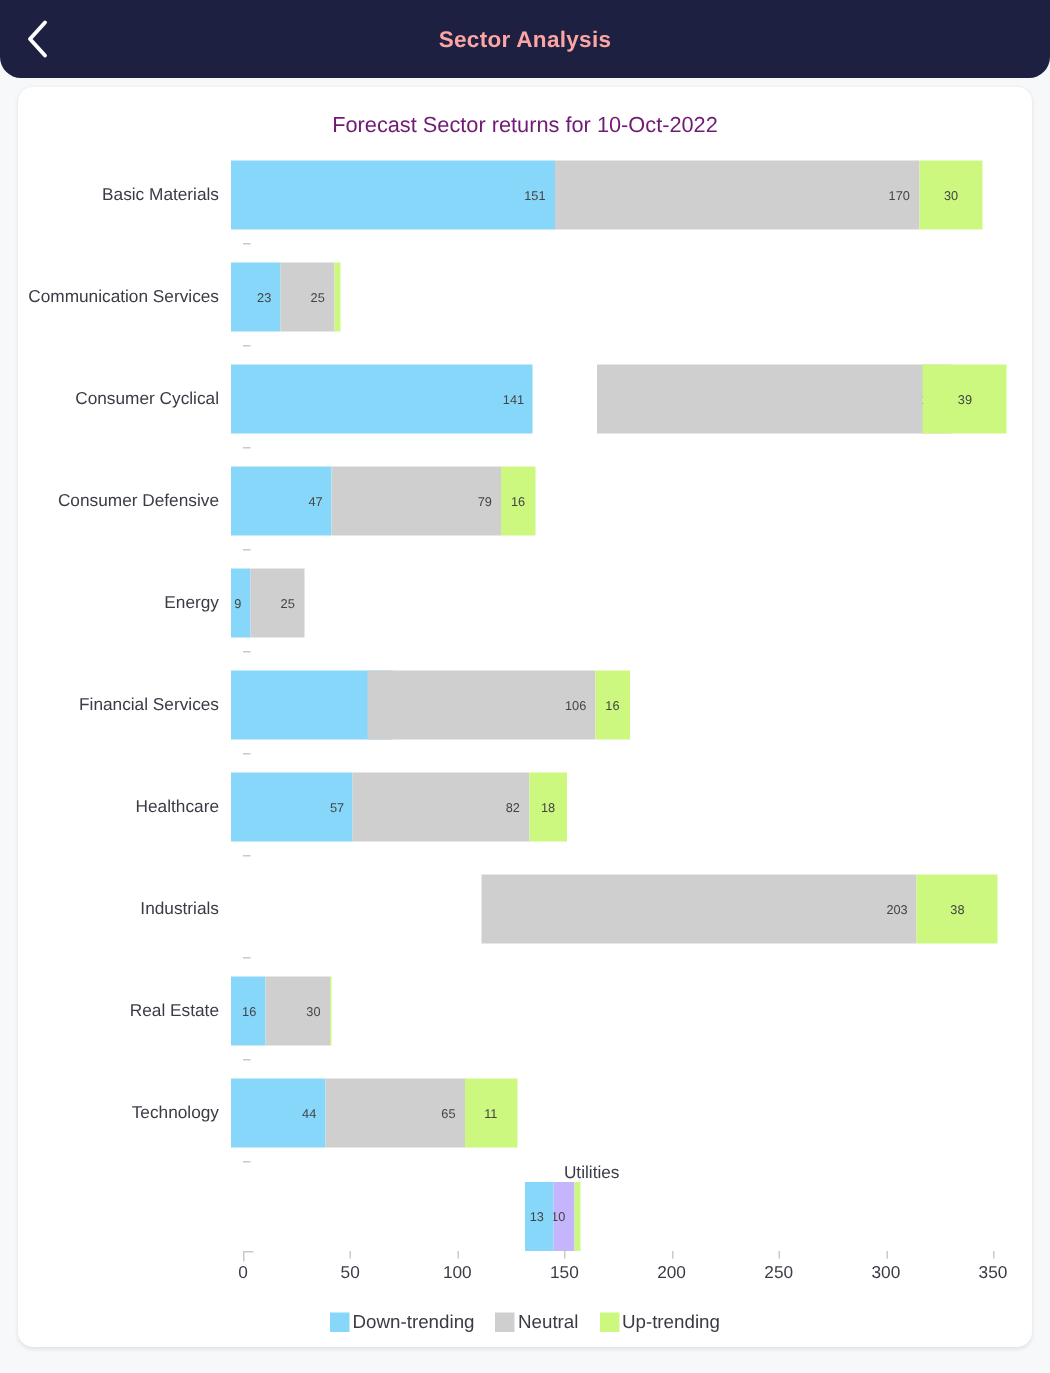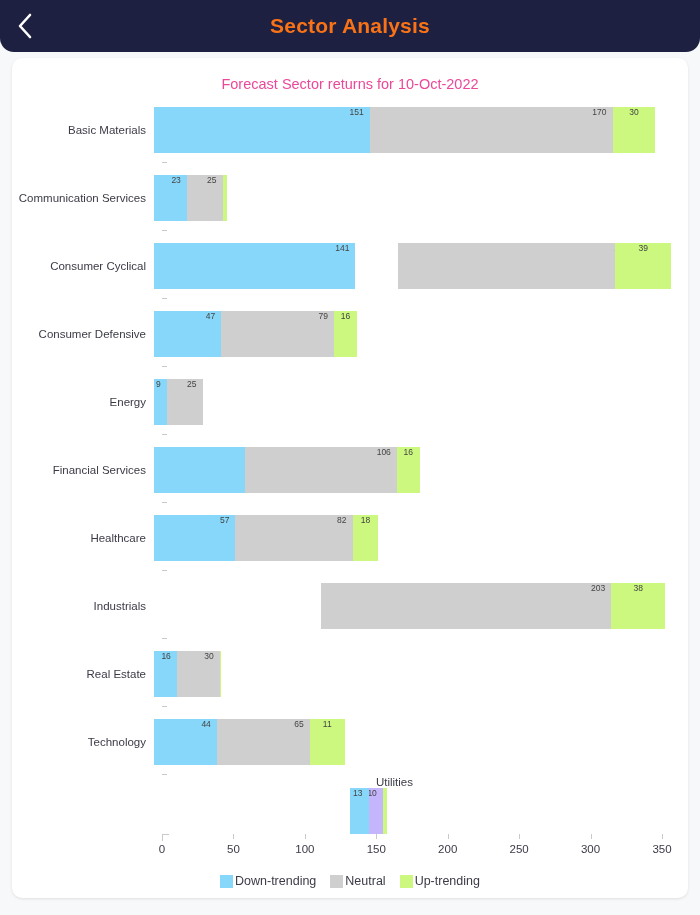--- a/index.html
+++ b/index.html
@@ -33,43 +33,43 @@
     transform: translateY(-50%);
     width: 34px;
     height: 34px;
     display: flex;
     align-items: center;
     justify-content: center;
     cursor: pointer;
   }
   .back-btn svg { display: block; }
   .app-title {
-    color: #f97316;
-    font-size: 21px;
+    color: #fca5a5;
+    font-size: 15px;
     font-weight: bold;
     letter-spacing: 0.2px;
   }
 
   
   .card {
     position: absolute;
     left: 12px;
     top: 58px;
     width: 676px;
     height: 840px;
     background: #ffffff;
     border-radius: 10px;
     box-shadow: 0 1px 3px rgba(0,0,0,0.10);
     box-sizing: border-box;
     overflow: hidden;
   }
 
   .chart-title {
     text-align: center;
-    color: #ec4899;
+    color: #701a75;
     font-size: 14.5px;
     margin-top: 18px;
   }
 
   
   .plot {
     position: absolute;
     left: 0;
     top: 38px;
     width: 676px;
@@ -104,21 +104,21 @@
   .bar-wrap {
     position: relative;
     height: 46px;
     flex: 1 1 auto;
   }
   .seg {
     position: absolute;
     top: 0;
     height: 46px;
     display: flex;
-    align-items: flex-start;
+    align-items: center;
     justify-content: flex-end;
     box-sizing: border-box;
     overflow: hidden;
   }
   .seg span {
     font-size: 8.5px;
     color: #444;
     padding-right: 6px;
     white-space: nowrap;
   }

